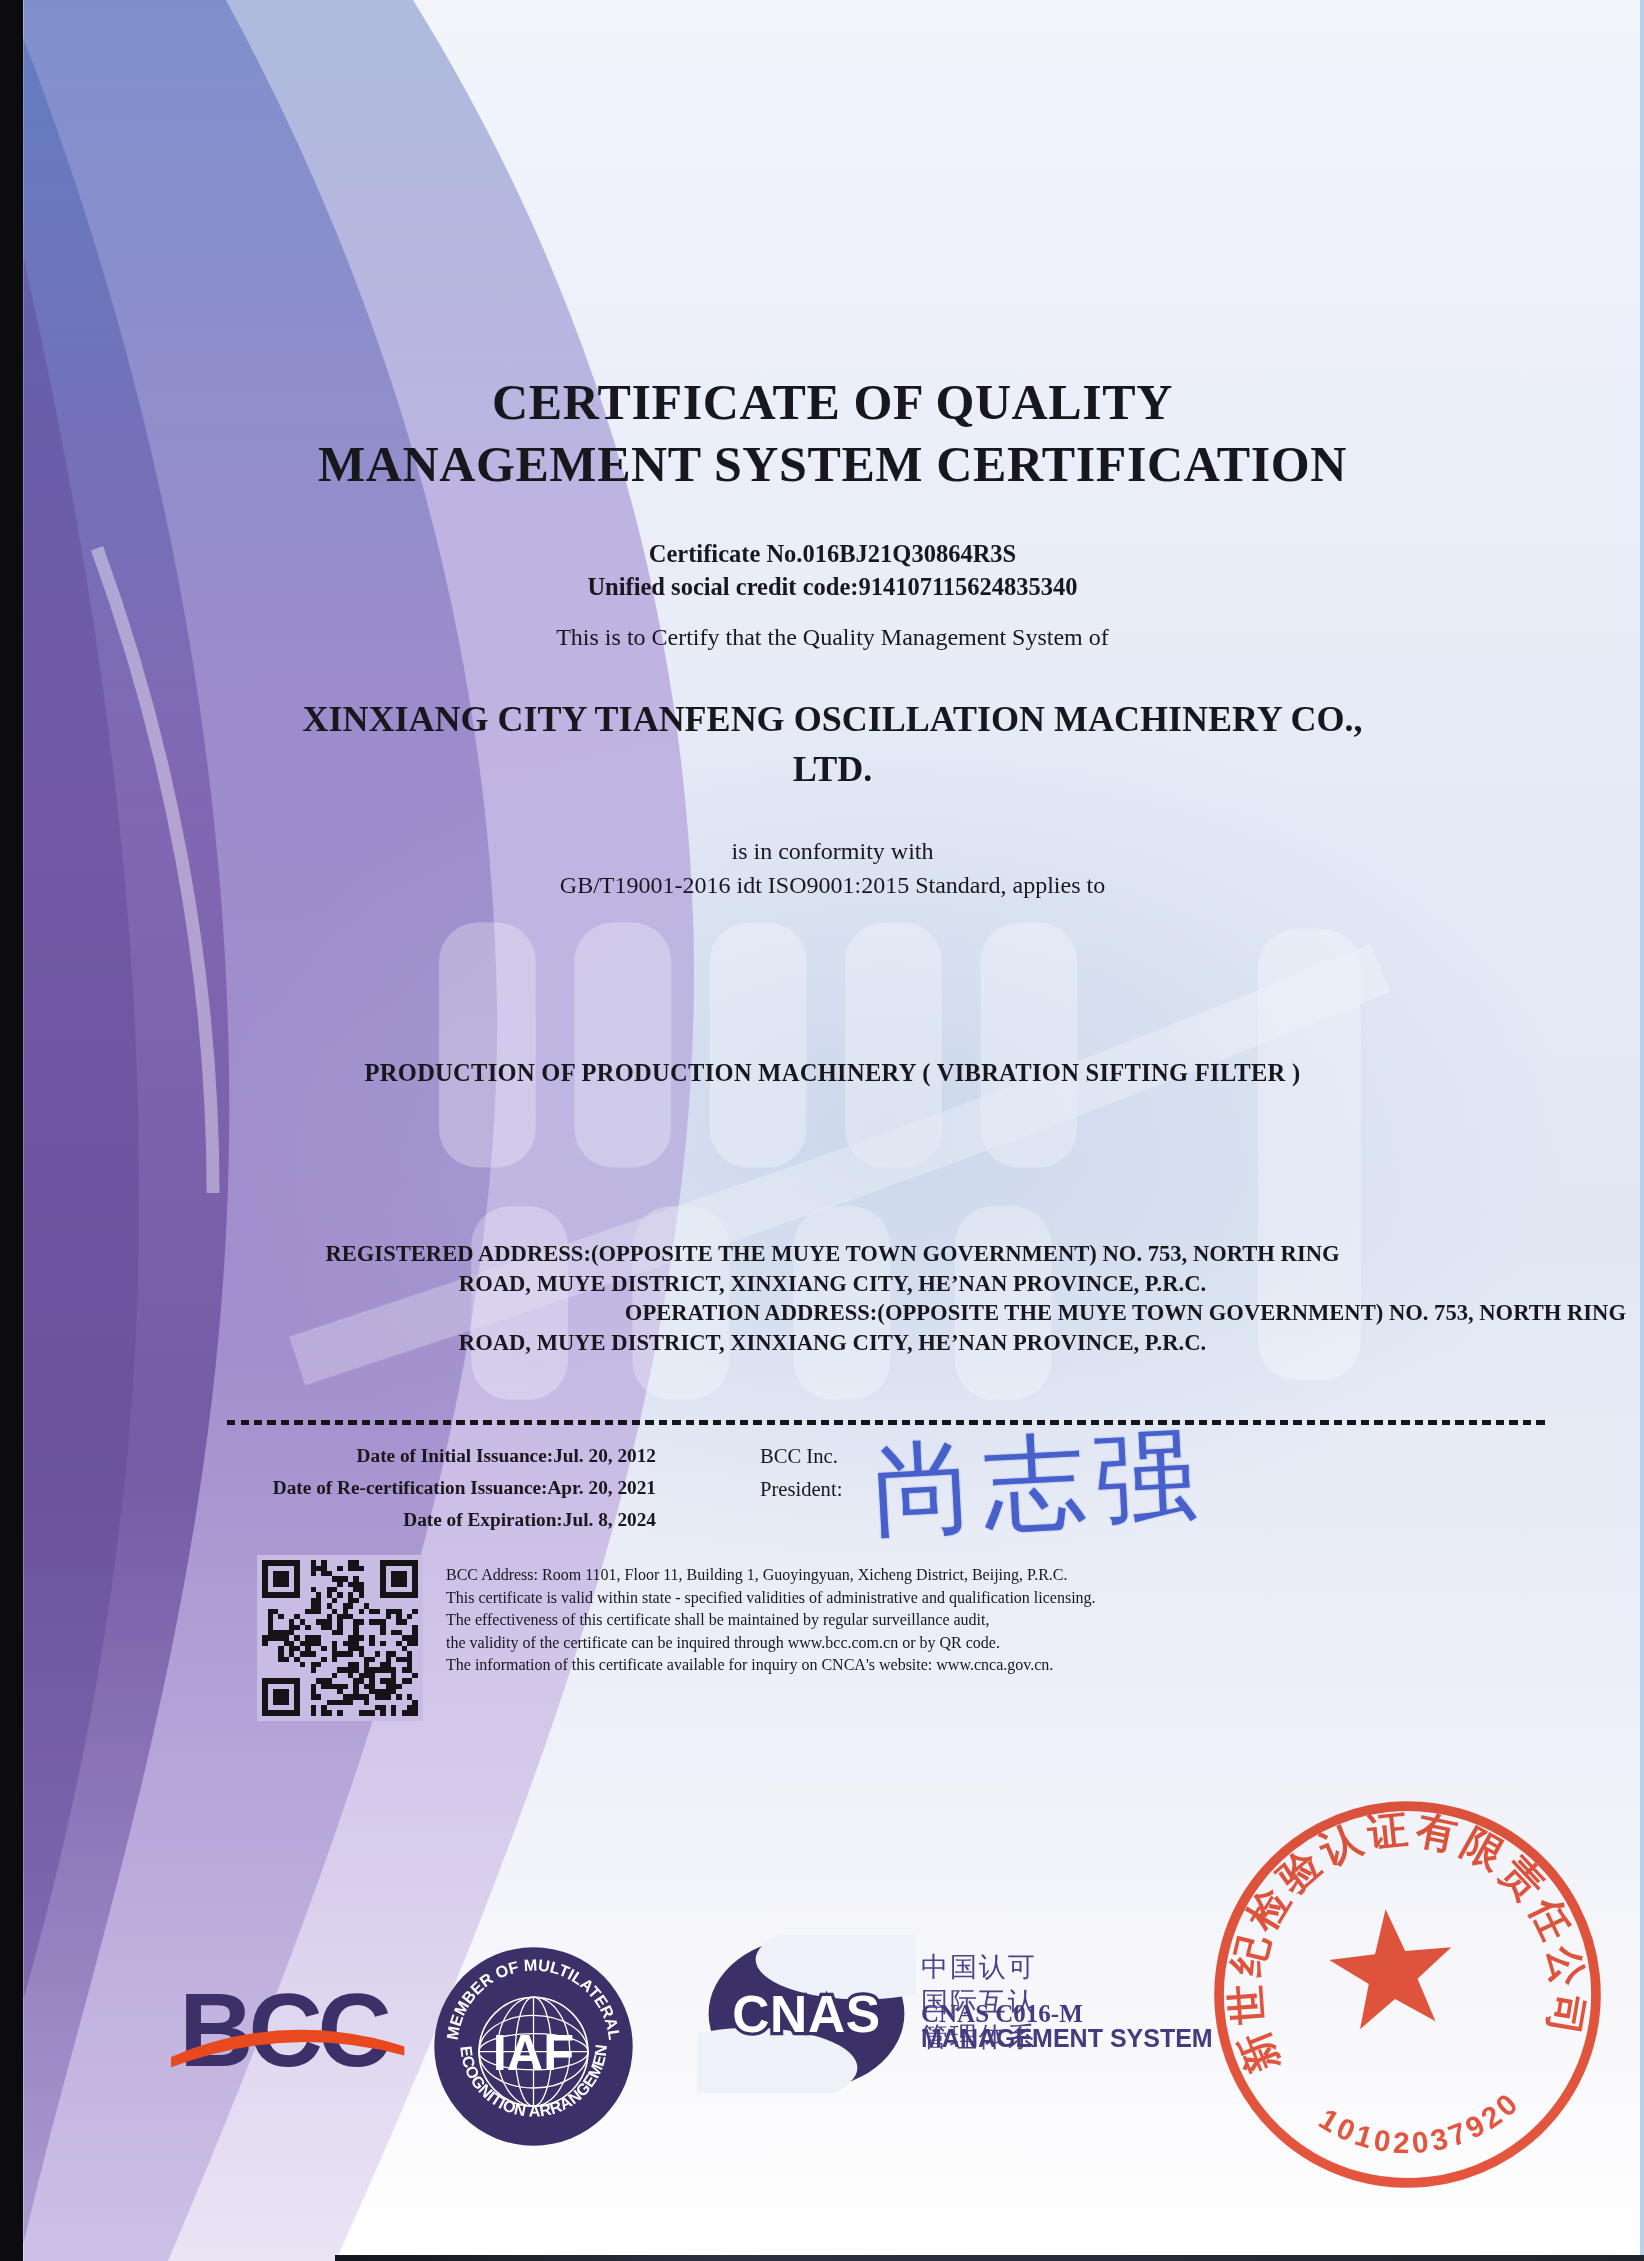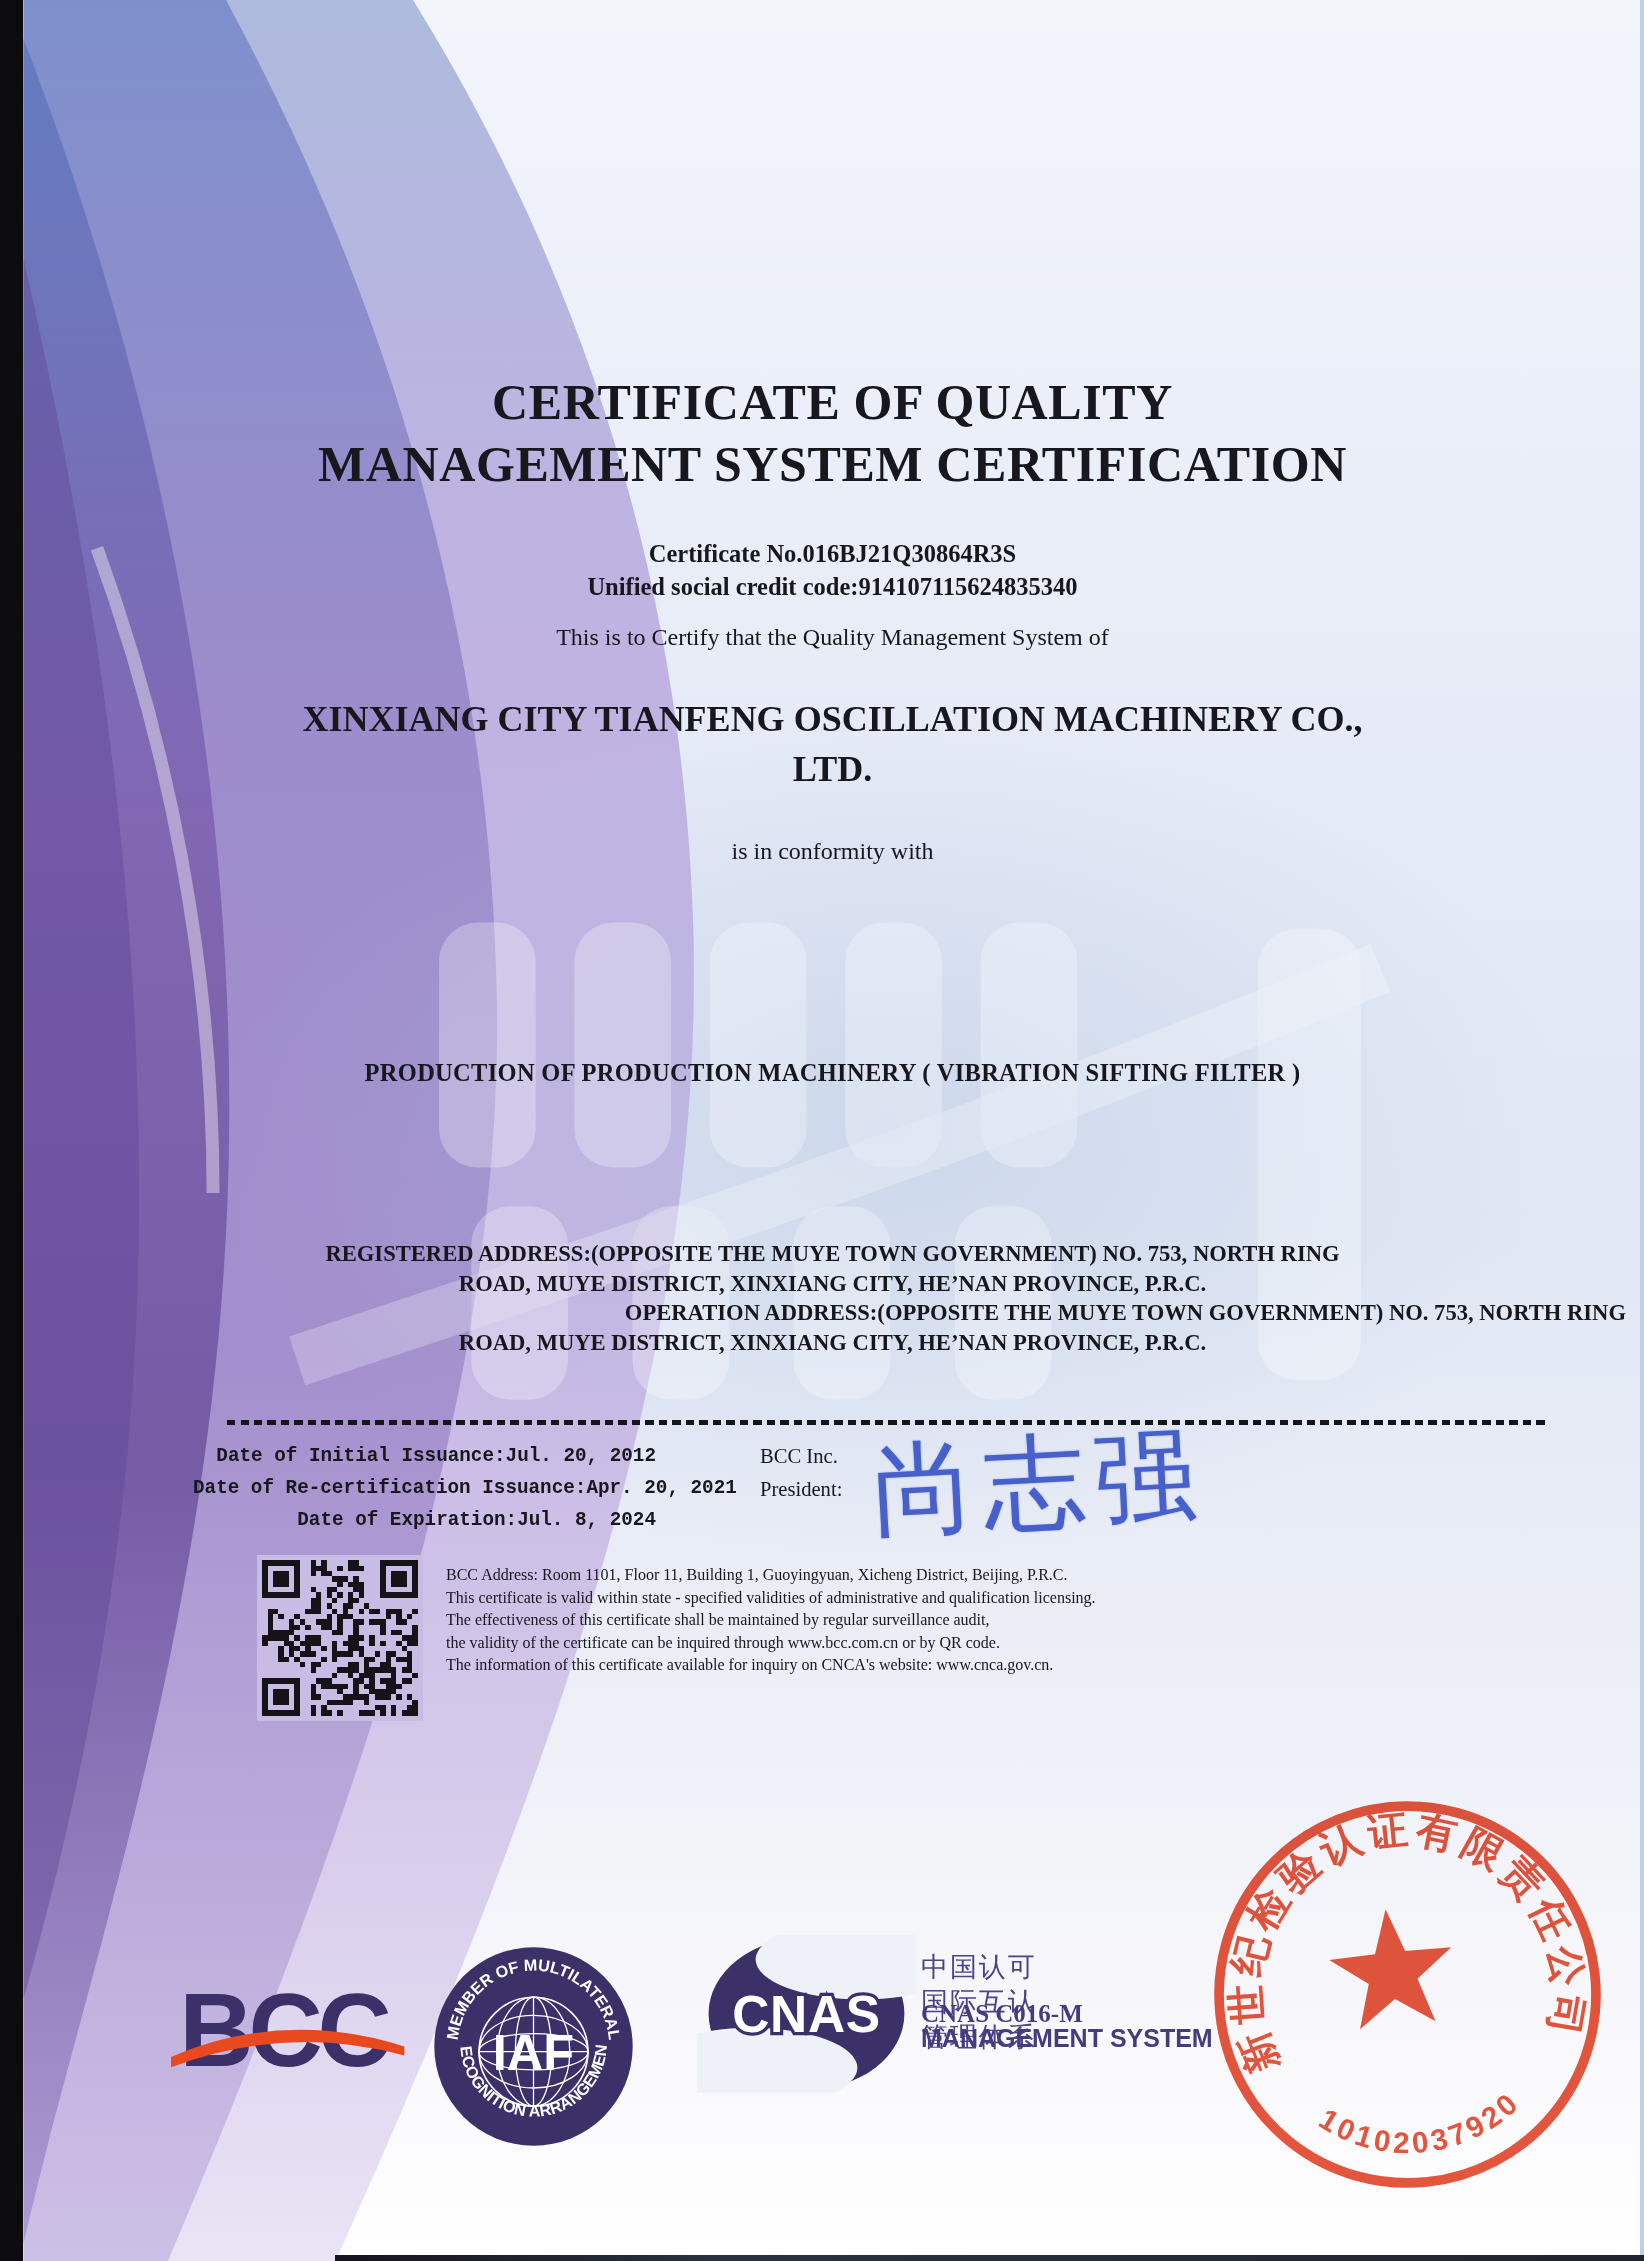--- a/index.html
+++ b/index.html
@@ -9,21 +9,21 @@
   .abs{position:absolute;}
   .tint{position:absolute;left:0;top:0;width:100%;height:100%;z-index:1;
     background:radial-gradient(ellipse 967px 613px at 54% 50%, rgba(173,190,222,0.40), rgba(173,190,222,0) 70%);}
   .cline{position:absolute;left:39px;width:1587px;text-align:center;white-space:nowrap;z-index:3;}
   .title{font-size:50px;font-weight:700;letter-spacing:0.6px;}
   .certno{font-size:24.5px;font-weight:700;}
   .body36{font-size:24px;font-weight:500;}
   .company{font-size:36px;font-weight:700;}
   .scope{font-size:24.5px;font-weight:600;letter-spacing:0.3px;}
   .addr{font-size:22.6px;font-weight:600;}
-  .dline{position:absolute;left:193px;width:463px;text-align:right;white-space:nowrap;font-size:19.3px;font-weight:600;z-index:3;font-family:Liberation Mono, monospace;}
+  .dline{position:absolute;left:193px;width:463px;text-align:right;white-space:nowrap;font-size:19.3px;font-weight:600;z-index:3;}
   .iss{position:absolute;left:760px;white-space:nowrap;font-size:20.6px;font-weight:500;z-index:3;}
   .fine{position:absolute;left:446px;width:903px;white-space:nowrap;font-size:16px;font-weight:500;z-index:3;}
   .dashrule{position:absolute;left:227px;top:1420px;width:1320px;height:4.5px;z-index:3;
     background:repeating-linear-gradient(90deg,#15151a 0 8.4px,transparent 8.4px 13.5px);}
   .signature{position:absolute;left:872px;top:1416px;font-size:102px;font-weight:500;color:#3a55c8;
     font-family:"DejaVu Sans",sans-serif;letter-spacing:9px;transform:rotate(-3deg);opacity:.92;
     text-shadow:0 0 1.9px rgba(58,85,200,.55);white-space:nowrap;z-index:4;}
   .cn-lines{position:absolute;left:921px;top:1949px;font-family:"DejaVu Sans",sans-serif;
     font-size:27px;line-height:35px;letter-spacing:1.9px;color:#4c4287;font-weight:500;z-index:3;white-space:nowrap;}
   .ms-line{position:absolute;left:921px;font-family:"Liberation Sans","DejaVu Sans",sans-serif;
@@ -92,20 +92,21 @@
 
   <div class="cline certno" style="top:540px;">Certificate No.016BJ21Q30864R3S</div>
   <div class="cline certno" style="top:573px;">Unified social credit code:914107115624835340</div>
 
   <div class="cline body36" style="top:624px;">This is to Certify that the Quality Management System of</div>
 
   <div class="cline company" style="top:698px;">XINXIANG CITY TIANFENG OSCILLATION MACHINERY CO.,</div>
   <div class="cline company" style="top:748px;">LTD.</div>
 
   <div class="cline body36" style="top:838px;">is in conformity with</div>
+  <div class="cline body36" style="top:872px;">GB/T19001-2016 idt ISO9001:2015 Standard, applies to</div>
 
   <div class="cline scope" style="top:1059px;">PRODUCTION OF PRODUCTION MACHINERY ( VIBRATION SIFTING FILTER )</div>
 
   <div class="cline addr" style="top:1241px;">REGISTERED ADDRESS:(OPPOSITE THE MUYE TOWN GOVERNMENT) NO. 753, NORTH RING</div>
   <div class="cline addr" style="top:1271px;">ROAD, MUYE DISTRICT, XINXIANG CITY, HE’NAN PROVINCE, P.R.C.</div>
   <div class="cline addr" style="top:1300px;text-align:right;">OPERATION ADDRESS:(OPPOSITE THE MUYE TOWN GOVERNMENT) NO. 753, NORTH RING</div>
   <div class="cline addr" style="top:1330px;">ROAD, MUYE DISTRICT, XINXIANG CITY, HE’NAN PROVINCE, P.R.C.</div>
 
   <div class="dashrule"></div>
 

